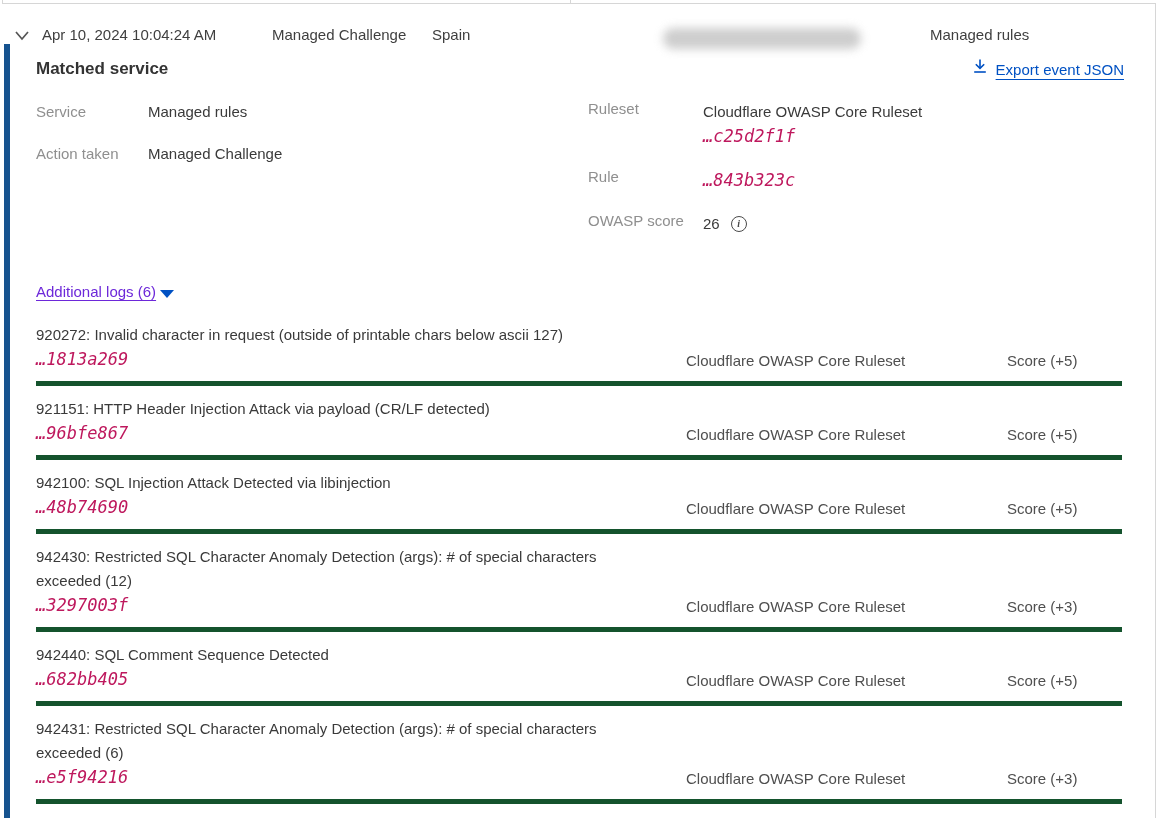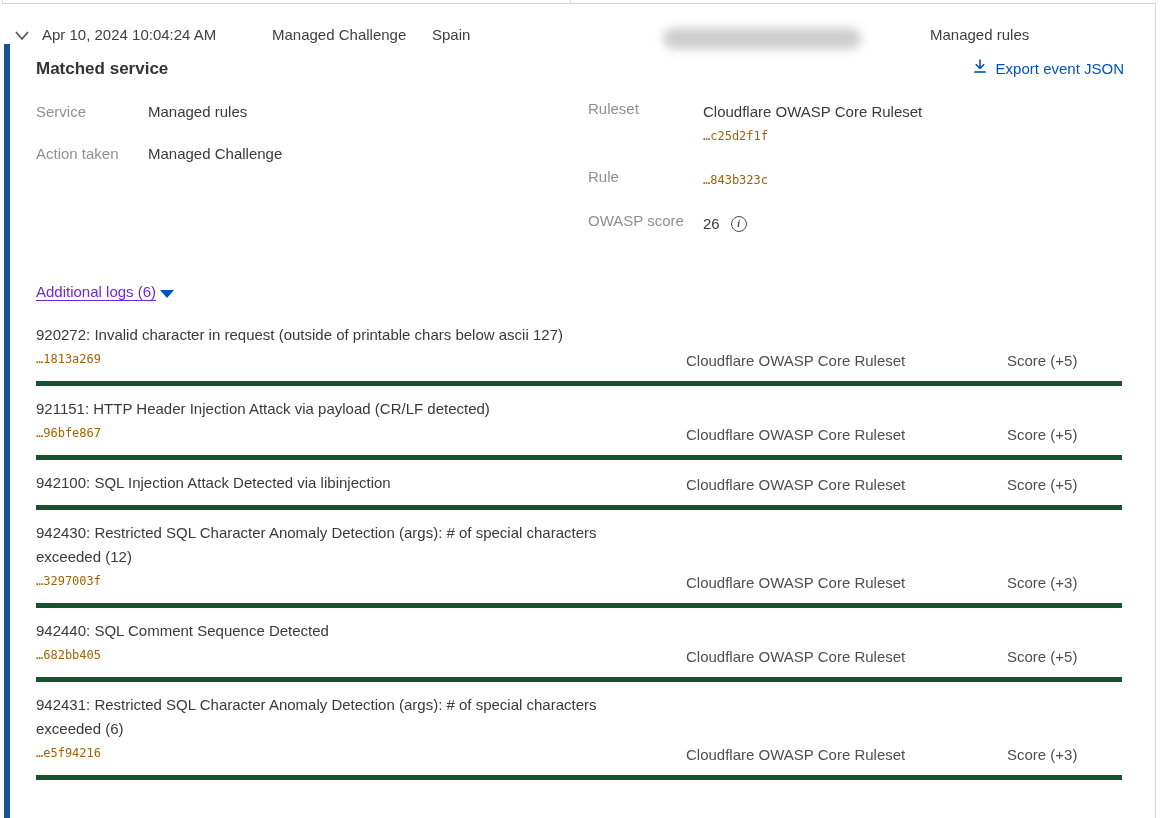--- a/index.html
+++ b/index.html
@@ -24,34 +24,34 @@
   .chevron { position: absolute; left: 13px; top: 13px; width: 18px; height: 16px; }
   .cell-time    { left: 42px; }
   .cell-action  { left: 272px; }
   .cell-country { left: 432px; }
   .cell-service { left: 930px; }
   .redacted { position: absolute; left: 663px; top: 14px; width: 198px; height: 21px;
               background: #bdbdbd; border-radius: 10px; filter: blur(5px); opacity: .75; }
 
   
   .panel { position: absolute; left: 36px; top: 44px; width: 1088px; }
-  .panel-header { display: flex; justify-content: space-between; align-items: center; margin-top: 13px; }
+  .panel-header { display: flex; justify-content: space-between; align-items: flex-end; margin-top: 13px; }
   .panel-title { font-size: 17px; font-weight: 700; color: #333; line-height: 24px; }
   .export-link { display: inline-flex; align-items: center; gap: 8px; color: #0051c3; cursor: pointer; line-height: 22px; }
-  .export-link .label { text-underline-offset: 4px; }
+  .export-link .label { text-decoration: underline; text-underline-offset: 4px; }
 
   .details { display: flex; margin-top: 19px; }
   .dl-left { width: 552px; }
   .field { display: flex; margin-bottom: 18px; line-height: 24px; }
   .flabel { width: 112px; color: #8f8f8f; flex: none; }
   .dl-right .flabel { width: 115px; }
   .fvalue { color: #3a3a3a; }
   .group { display: flex; margin-bottom: 20px; }
   .value-block { max-width: 240px; line-height: 24px; color: #3a3a3a; }
-  .hash { font-family: "DejaVu Sans Mono", "Liberation Mono", monospace; font-size: 12px; color: #a16207; }
+  .hash { font-family: "DejaVu Sans Mono", "Liberation Mono", monospace; font-size: 17px; color: #be185d; font-style: italic; }
   .owasp-row { display: flex; align-items: center; gap: 11px; line-height: 24px; }
   .info-icon { width: 16px; height: 16px; border: 1.3px solid #4a4a4a; border-radius: 50%;
                display: inline-flex; align-items: center; justify-content: center;
                font-size: 10px; line-height: 1; color: #4a4a4a; cursor: pointer;
                font-family: "Liberation Serif", "DejaVu Serif", serif; font-style: italic; font-weight: 700; }
 
   .additional-logs { margin-top: 26px; line-height: 20px; }
   .link { color: #6d28d9; text-decoration: underline; text-underline-offset: 3px; cursor: pointer; }
   .caret-down { display: inline-block; width: 0; height: 0;
                 border-left: 7px solid transparent; border-right: 7px solid transparent;
@@ -159,20 +159,21 @@
       <div>921151: HTTP Header Injection Attack via payload (CR/LF detected)</div>
       <div class="hash">…96bfe867</div>
     </div>
     <div class="col-ruleset">Cloudflare OWASP Core Ruleset</div>
     <div class="col-score">Score (+5)</div>
   </div>
 
   <div class="log-row">
     <div class="col-desc">
       <div>942100: SQL Injection Attack Detected via libinjection</div>
+      <div class="hash">…48b74690</div>
     </div>
     <div class="col-ruleset">Cloudflare OWASP Core Ruleset</div>
     <div class="col-score">Score (+5)</div>
   </div>
 
   <div class="log-row">
     <div class="col-desc">
       <div>942430: Restricted SQL Character Anomaly Detection (args): # of special characters exceeded (12)</div>
       <div class="hash">…3297003f</div>
     </div>

